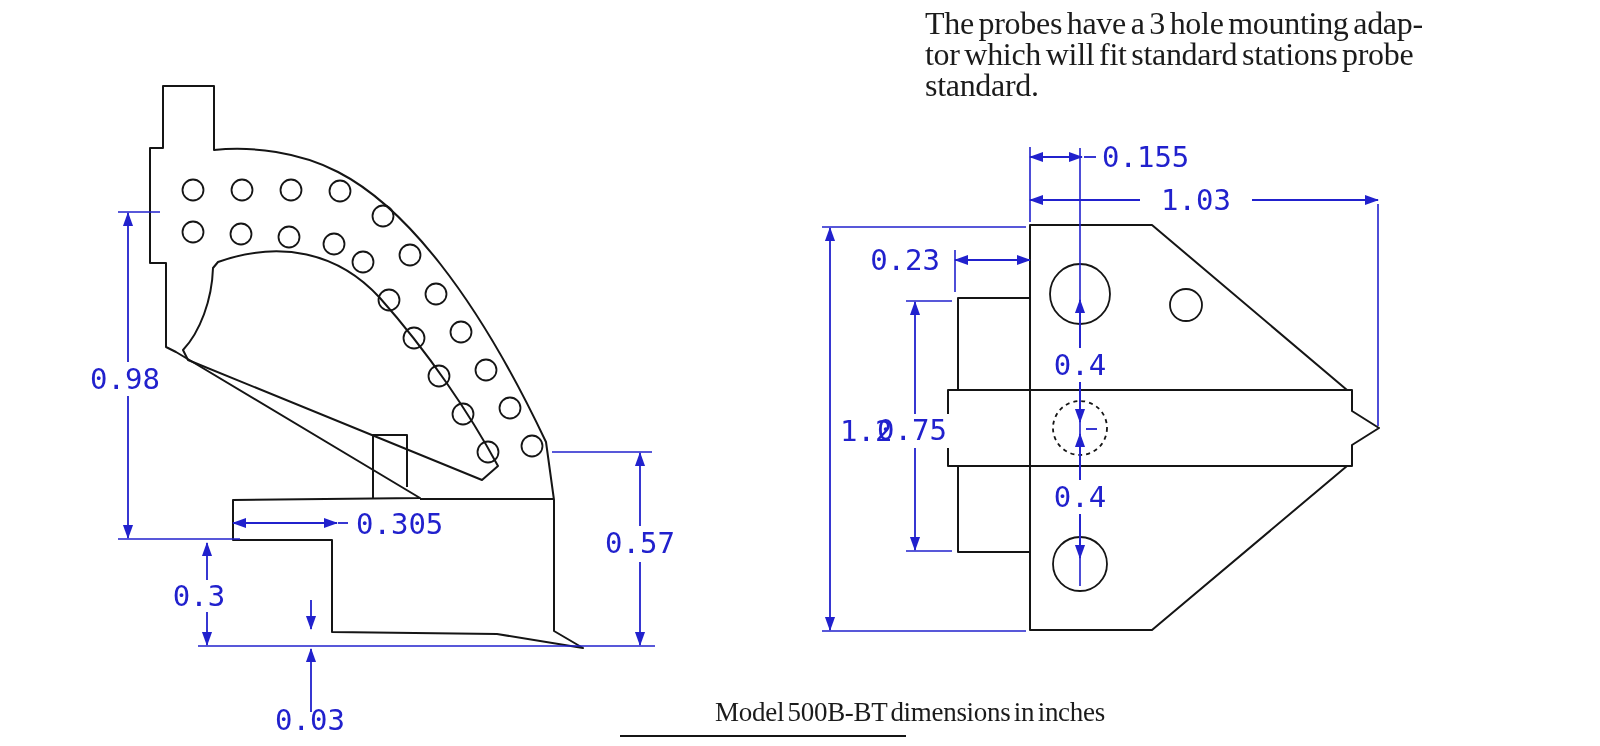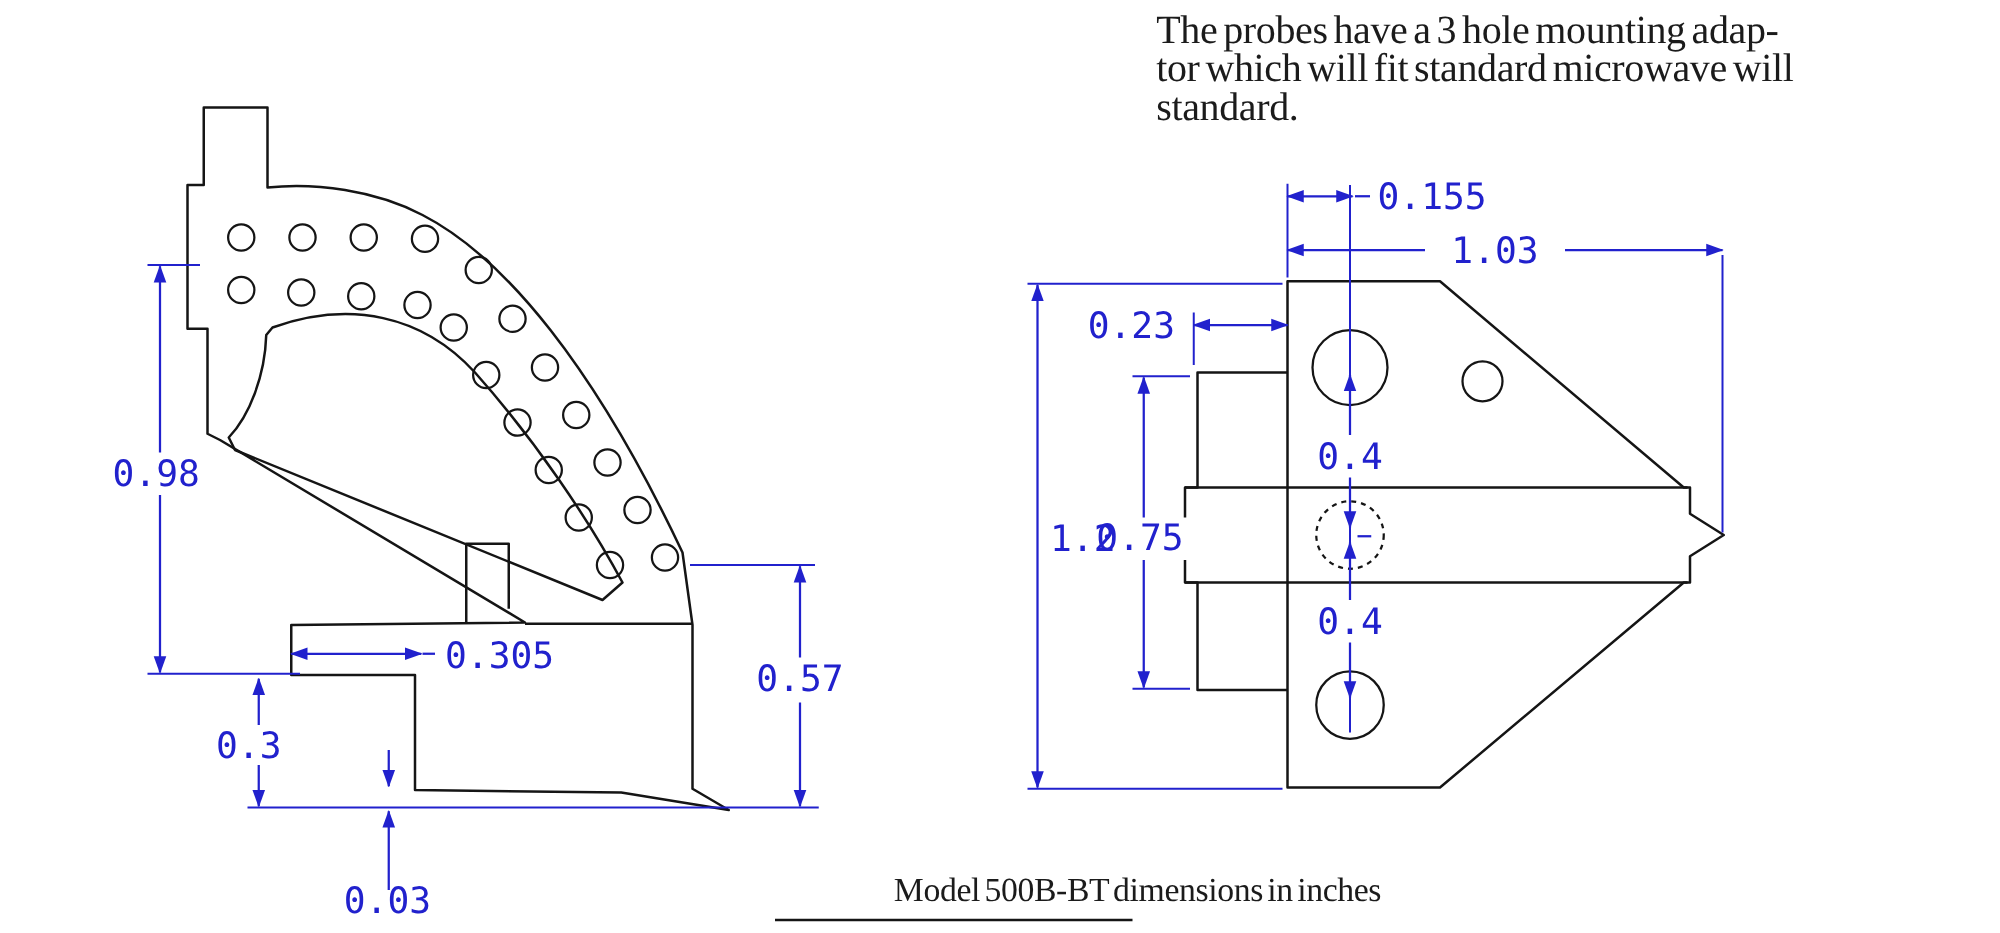--- a/index.html
+++ b/index.html
@@ -150,19 +150,19 @@
     <text class="dimtxt" x="912" y="440" text-anchor="middle">0.75</text>
     <text class="dimtxt" x="1080" y="375" text-anchor="middle">0.4</text>
     <text class="dimtxt" x="1080" y="507" text-anchor="middle">0.4</text>
   </g>
 
   <line x1="620" y1="736" x2="906" y2="736" stroke="#151515" stroke-width="2"></line>
 </svg>
 
 <div class="note">
   <div>The probes have a 3 hole mounting adap-</div>
-  <div>tor which will fit standard microwave will</div>
+  <div>tor which will fit standard stations probe</div>
   <div>standard.</div>
 </div>
 
 <div class="caption">Model 500B-BT dimensions in inches</div>
 
 </div>
 
 </body></html>

